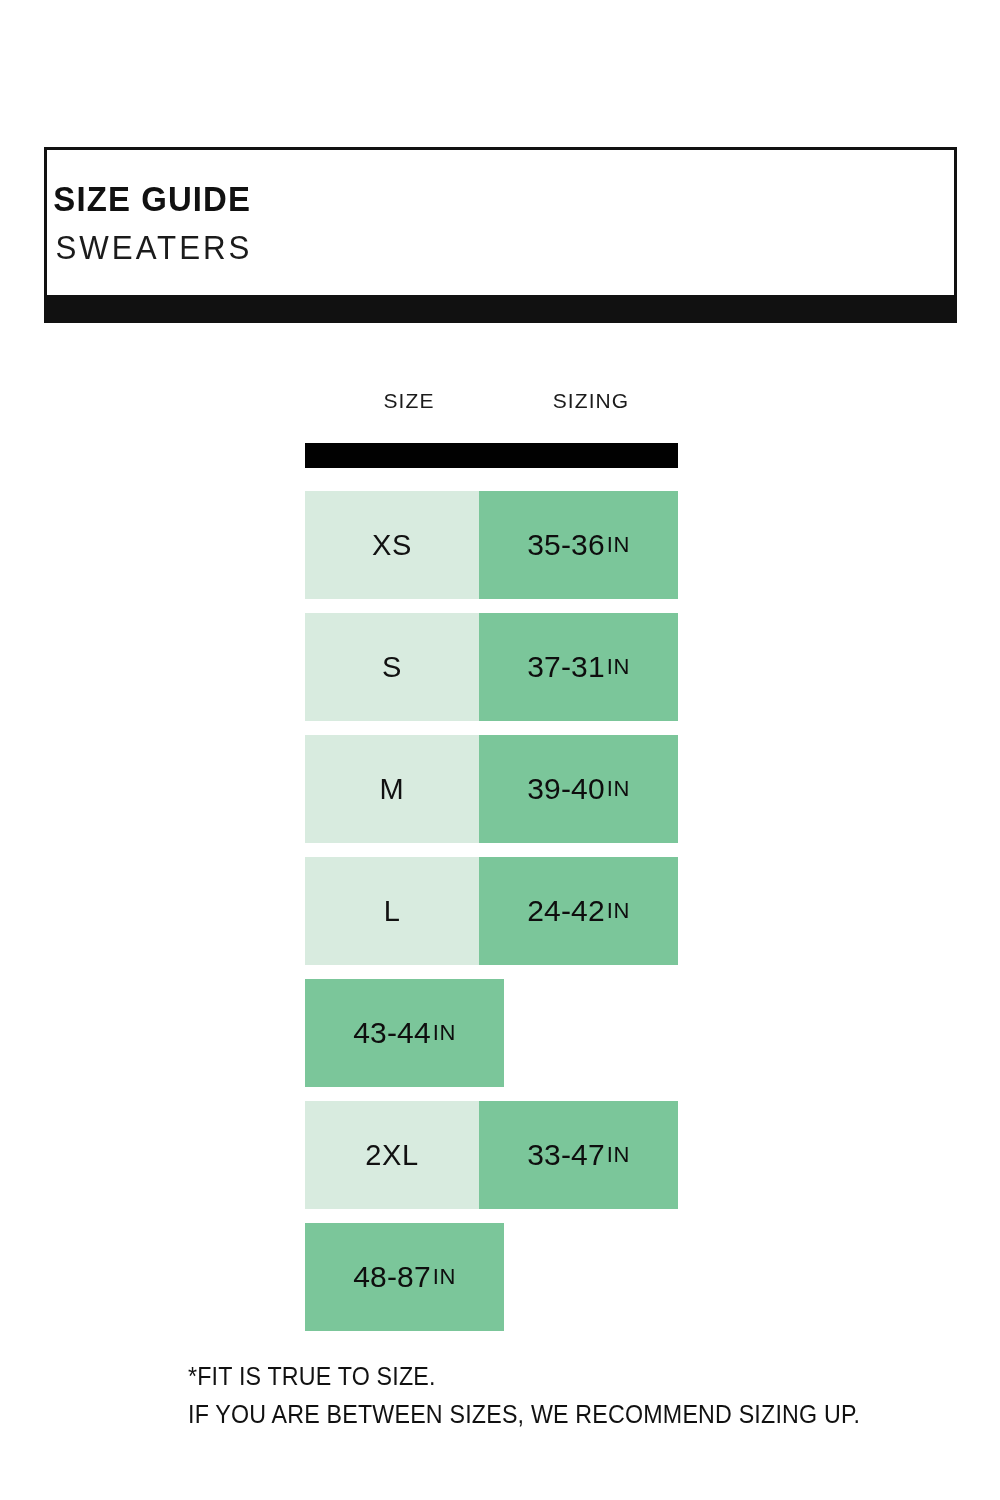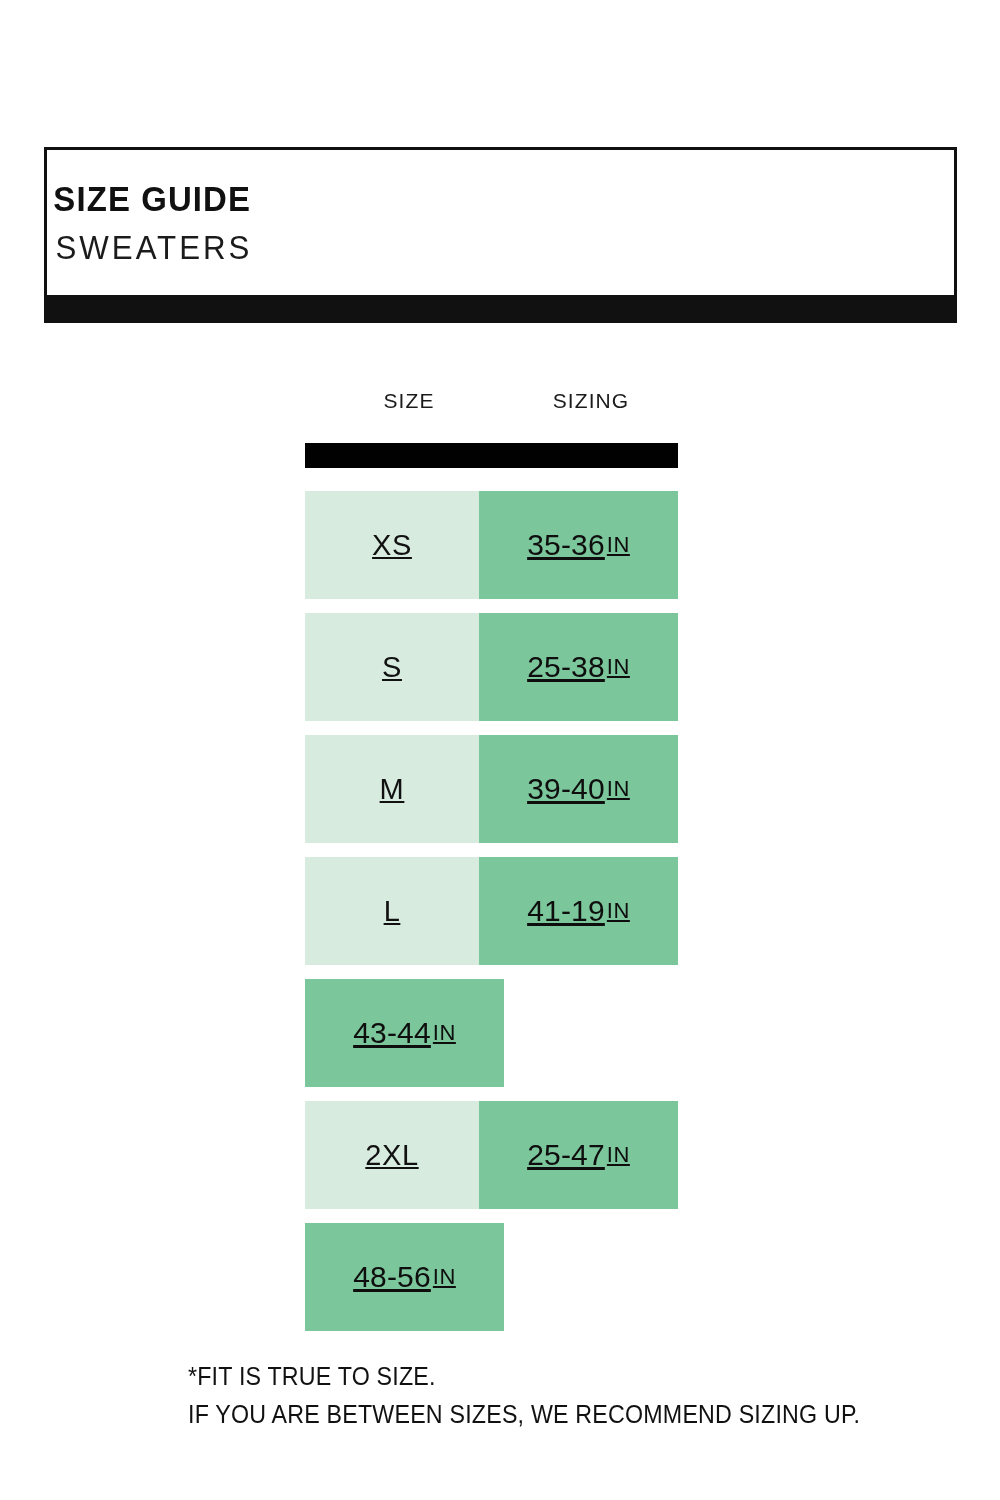--- a/index.html
+++ b/index.html
@@ -97,21 +97,20 @@
     display: flex;
     width: 373px;
     height: 108px;
     margin-bottom: 14px;
   }
   .cell {
     display: flex;
     align-items: center;
     justify-content: center;
     box-sizing: border-box;
-    text-decoration: underline;
   }
   .cell-size {
     width: 174px;
     background: #d8ebdf;
     font-size: 29px;
     letter-spacing: 0.6px;
     color: #111111;
   }
   .cell-chest {
     width: 199px;
@@ -168,54 +167,54 @@
       <div class="row">
         <div class="cell cell-size">XS</div>
         <div class="cell cell-chest">
           <span class="chest-num">35-36</span>
           <span class="chest-unit">IN</span>
         </div>
       </div>
       <div class="row">
         <div class="cell cell-size">S</div>
         <div class="cell cell-chest">
-          <span class="chest-num">25-38</span>
+          <span class="chest-num">37-31</span>
           <span class="chest-unit">IN</span>
         </div>
       </div>
       <div class="row">
         <div class="cell cell-size">M</div>
         <div class="cell cell-chest">
           <span class="chest-num">39-40</span>
           <span class="chest-unit">IN</span>
         </div>
       </div>
       <div class="row">
         <div class="cell cell-size">L</div>
         <div class="cell cell-chest">
-          <span class="chest-num">41-19</span>
+          <span class="chest-num">24-42</span>
           <span class="chest-unit">IN</span>
         </div>
       </div>
       <div class="row">
         <div class="cell cell-chest">
           <span class="chest-num">43-44</span>
           <span class="chest-unit">IN</span>
         </div>
       </div>
       <div class="row">
         <div class="cell cell-size">2XL</div>
         <div class="cell cell-chest">
-          <span class="chest-num">25-47</span>
-          <span class="chest-unit">IN</span>
-        </div>
-      </div>
-      <div class="row">
-        <div class="cell cell-chest">
-          <span class="chest-num">48-56</span>
+          <span class="chest-num">33-47</span>
+          <span class="chest-unit">IN</span>
+        </div>
+      </div>
+      <div class="row">
+        <div class="cell cell-chest">
+          <span class="chest-num">48-87</span>
           <span class="chest-unit">IN</span>
         </div>
       </div>
     </div>
 </div>
 
 <div class="footnote">
   <div class="footnote-line">*FIT IS TRUE TO SIZE.</div>
   <div class="footnote-line">IF YOU ARE BETWEEN SIZES, WE RECOMMEND SIZING UP.</div>
 </div>

